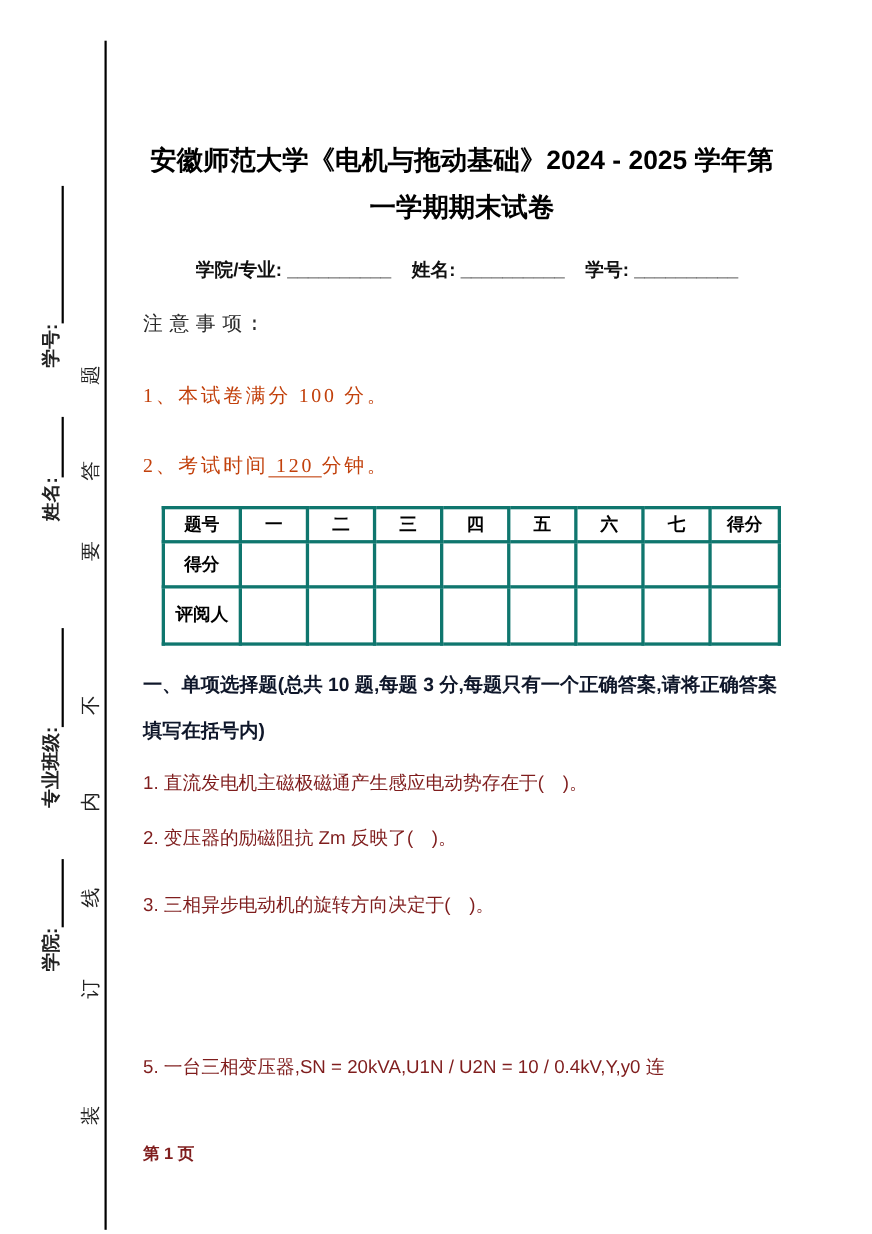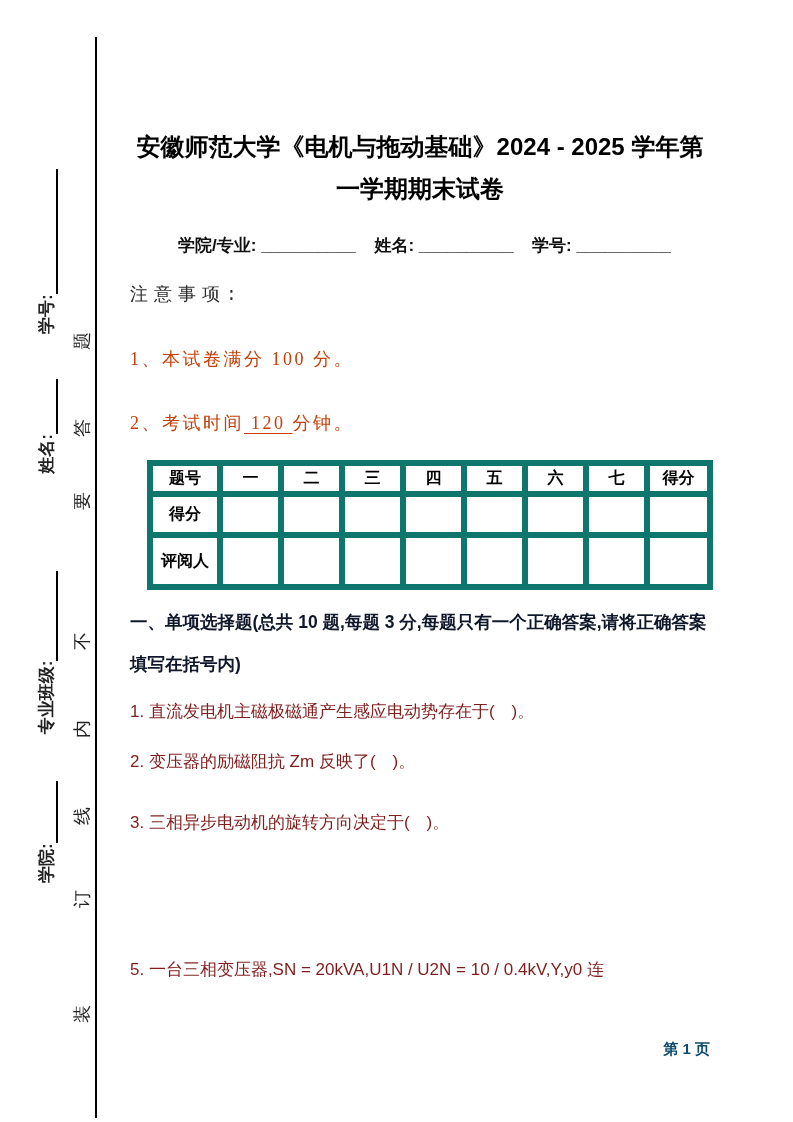--- a/index.html
+++ b/index.html
@@ -111,21 +111,21 @@
   .note-2 .u { text-decoration: underline; text-underline-offset: 4px; }
 
   table.score-table {
     position: absolute;
     left: 147px; top: 460px;
     border-collapse: collapse;
     table-layout: fixed;
     border: 2px solid #000;
   }
   .score-table th, .score-table td {
-    border: 6px solid #0f766e;
+    border: 3px solid #0f766e;
     padding: 0;
     text-align: center;
     vertical-align: middle;
     font-size: 16px;
     color: #000;
   }
   .score-table th { font-weight: bold; }
   .score-table tr.r1 { height: 31px; }
   .score-table tr.r2 { height: 41px; }
   .score-table tr.r3 { height: 52px; }
@@ -155,24 +155,24 @@
   .q1 { top: 690px; }
   .q2 { top: 740px; }
   .q3 { top: 801px; }
   .q4 { top: 846px; }
   .q5 { top: 948px; white-space: nowrap; }
 
   .footer {
     position: absolute;
     left: 130px; top: 1040px;
     width: 580px;
-    text-align: right;
+    text-align: left;
     font-size: 15px;
     font-weight: bold;
-    color: #0c4a6e;
+    color: #7f1d1d;
   }
 </style>
 </head>
 <body>
 
 <div class="page">
 
   <div class="vrule"></div>
 
   <div class="margin-labels">

